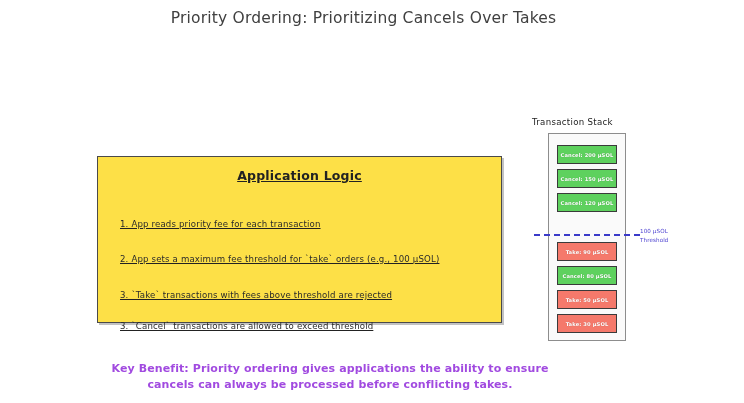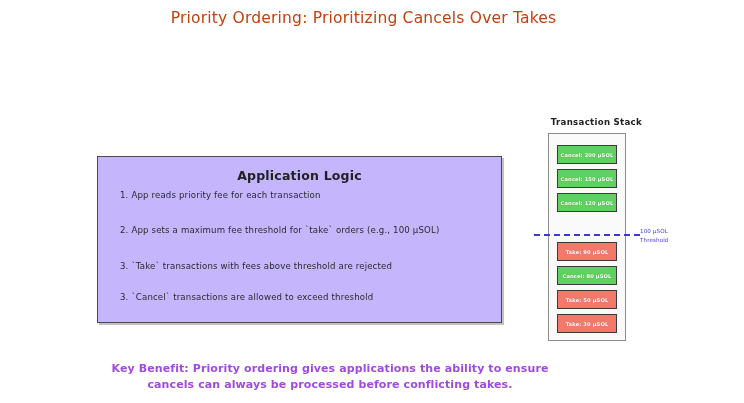--- a/index.html
+++ b/index.html
@@ -18,36 +18,37 @@
 
   
   #page-title {
     position: absolute;
     left: 0;
     top: 9px;
     width: 727px;
     text-align: center;
     font-size: 15.5px;
     letter-spacing: 0.2px;
-    color: #c2410c;
+    color: #404040;
     font-family: "DejaVu Sans", sans-serif;
     font-weight: 400;
   }
 
   
   #logic-panel {
     position: absolute;
     left: 97px;
     top: 156px;
     width: 405px;
     height: 167px;
-    background: #c4b5fd;
+    background: #fde047;
     border: 1px solid #4a4a4a;
     box-shadow: 2px 2px 0 rgba(120,120,120,0.45);
     box-sizing: border-box;
+    text-decoration: underline;
   }
   #logic-panel-title {
     text-align: center;
     font-size: 12.5px;
     font-weight: bold;
     color: #222222;
     margin-top: 11px;
     letter-spacing: 0.2px;
   }
   .logic-list {
@@ -55,34 +56,34 @@
     margin: 0;
     padding: 0;
   }
   .logic-item {
     font-size: 8.6px;
     color: #2a2a2a;
     padding-left: 22px;
     letter-spacing: 0.15px;
     white-space: nowrap;
   }
-  .logic-item.i0 { margin-top: 7px; }
+  .logic-item.i0 { margin-top: 36px; }
   .logic-item.i1 { margin-top: 25px; }
   .logic-item.i2 { margin-top: 26px; }
   .logic-item.i3 { margin-top: 21px; }
 
   
   #stack-title {
     position: absolute;
     left: 532px;
     top: 117px;
     width: 110px;
-    text-align: right;
+    text-align: left;
     font-size: 8.6px;
-    font-weight: bold;
+    font-weight: normal;
     color: #222222;
     letter-spacing: 0.3px;
   }
   #stack-container {
     position: absolute;
     left: 548px;
     top: 133px;
     width: 78px;
     height: 208px;
     background: #fafafa;

